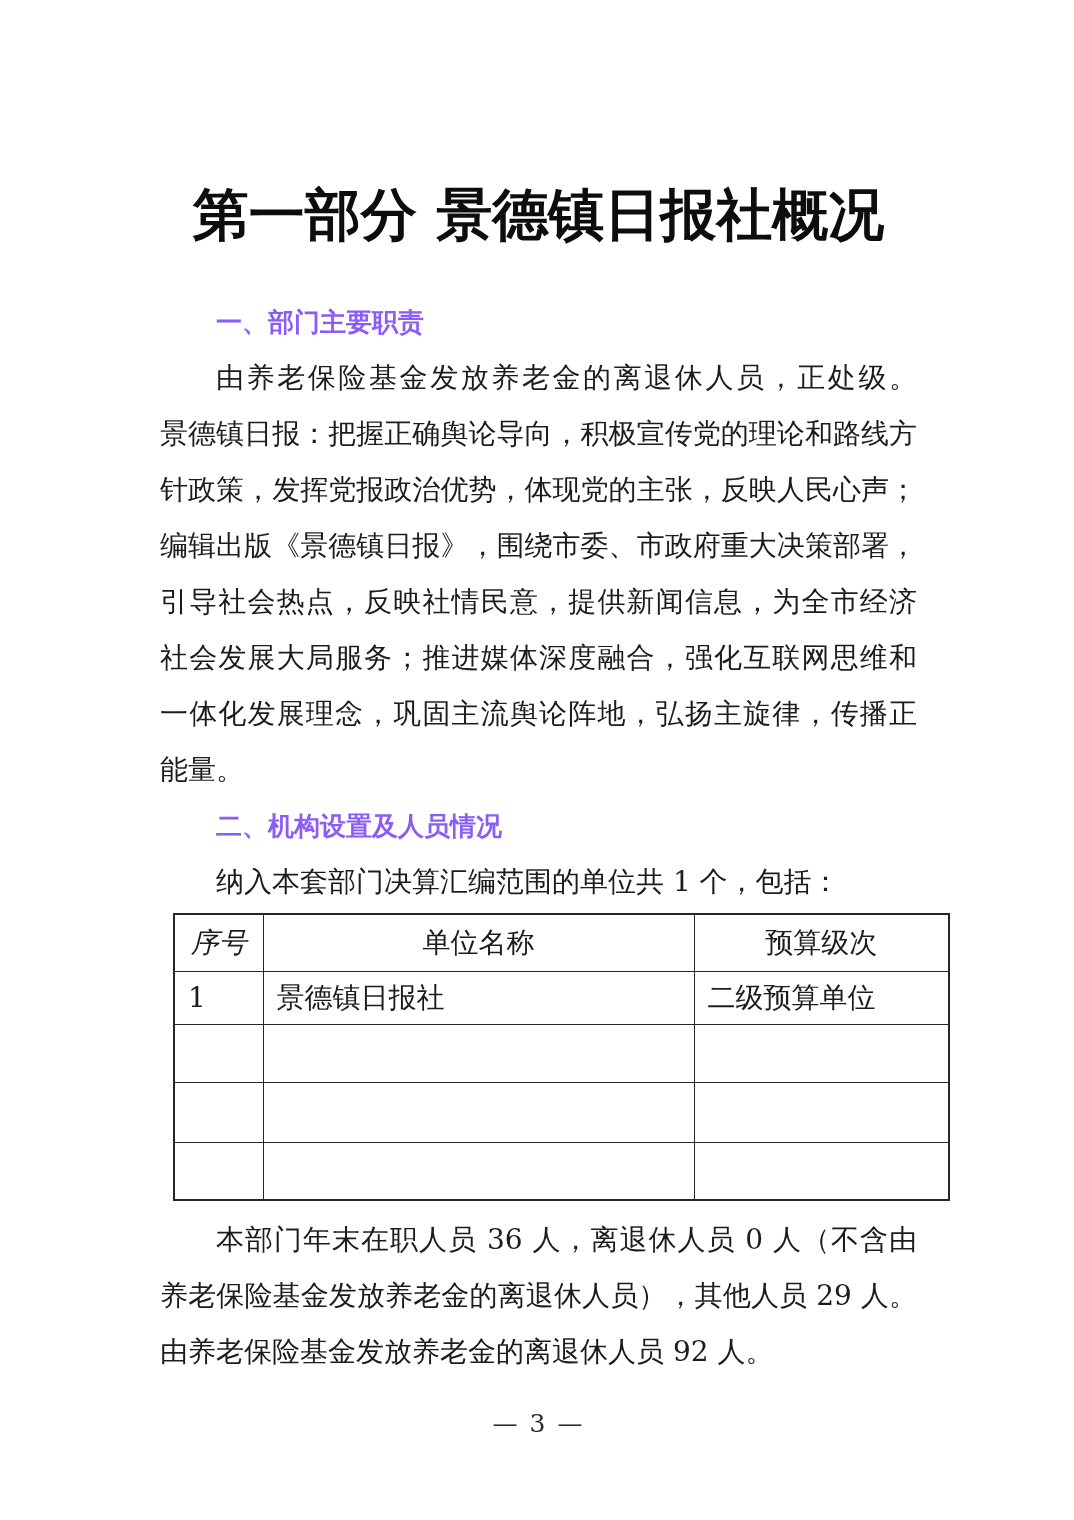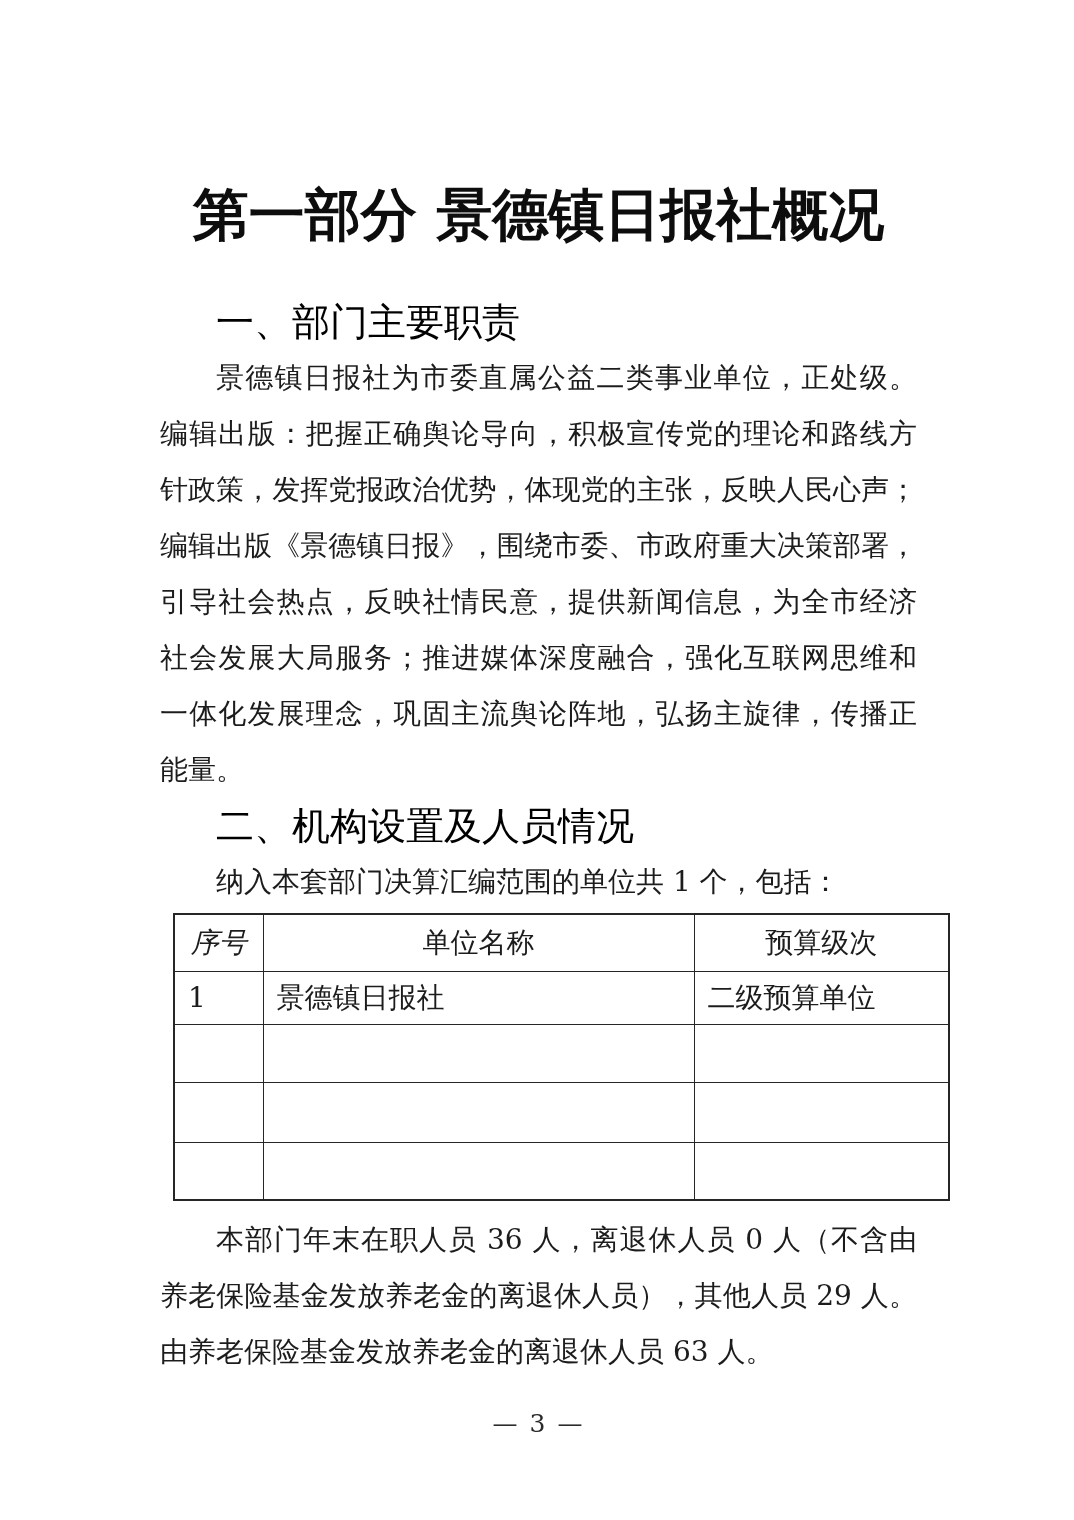--- a/index.html
+++ b/index.html
@@ -24,23 +24,23 @@
     text-align: center;
     font-size: 56px;
     font-weight: 700;
     color: #0d0d0d;
     font-family: "DejaVu Serif", "Liberation Serif", serif;
     white-space: nowrap;
   }
   .section-heading {
     height: 56px;
     line-height: 56px;
-    font-size: 38px;
-    font-weight: 400;
-    color: #000000;
+    font-size: 26px;
+    font-weight: 700;
+    color: #8b5cf6;
     font-family: "DejaVu Sans", "Liberation Sans", sans-serif;
     padding-left: 56px;
     white-space: nowrap;
   }
   .heading-1 { margin-top: 48px; }
   .para .line {
     height: 56px;
     line-height: 56px;
     font-size: 28px;
     color: #1c1c1c;
@@ -98,22 +98,22 @@
 </head>
 <body>
 
 <div class="page">
 
   <div class="doc-title">第一部分 景德镇日报社概况</div>
 
   <div class="section-heading heading-1">一、部门主要职责</div>
 
   <div class="para para-1">
-    <div class="line indent">景德镇日报社为市委直属公益二类事业单位，正处级。</div>
-    <div class="line">编辑出版：把握正确舆论导向，积极宣传党的理论和路线方</div>
+    <div class="line indent">由养老保险基金发放养老金的离退休人员，正处级。</div>
+    <div class="line">景德镇日报：把握正确舆论导向，积极宣传党的理论和路线方</div>
     <div class="line">针政策，发挥党报政治优势，体现党的主张，反映人民心声；</div>
     <div class="line">编辑出版《景德镇日报》，围绕市委、市政府重大决策部署，</div>
     <div class="line">引导社会热点，反映社情民意，提供新闻信息，为全市经济</div>
     <div class="line">社会发展大局服务；推进媒体深度融合，强化互联网思维和</div>
     <div class="line">一体化发展理念，巩固主流舆论阵地，弘扬主旋律，传播正</div>
     <div class="line flush">能量。</div>
   </div>
 
   <div class="section-heading">二、机构设置及人员情况</div>
 
@@ -145,18 +145,18 @@
       <td></td>
       <td></td>
       <td></td>
     </tr>
   </tbody>
     </table>
 
   <div class="para para-2">
     <div class="line indent">本部门年末在职人员 36 人，离退休人员 0 人（不含由</div>
     <div class="line">养老保险基金发放养老金的离退休人员），其他人员 29 人。</div>
-    <div class="line flush">由养老保险基金发放养老金的离退休人员 63 人。</div>
+    <div class="line flush">由养老保险基金发放养老金的离退休人员 92 人。</div>
   </div>
 
   <div class="page-footer">— 3 —</div>
 
 </div>
 
 </body></html>

